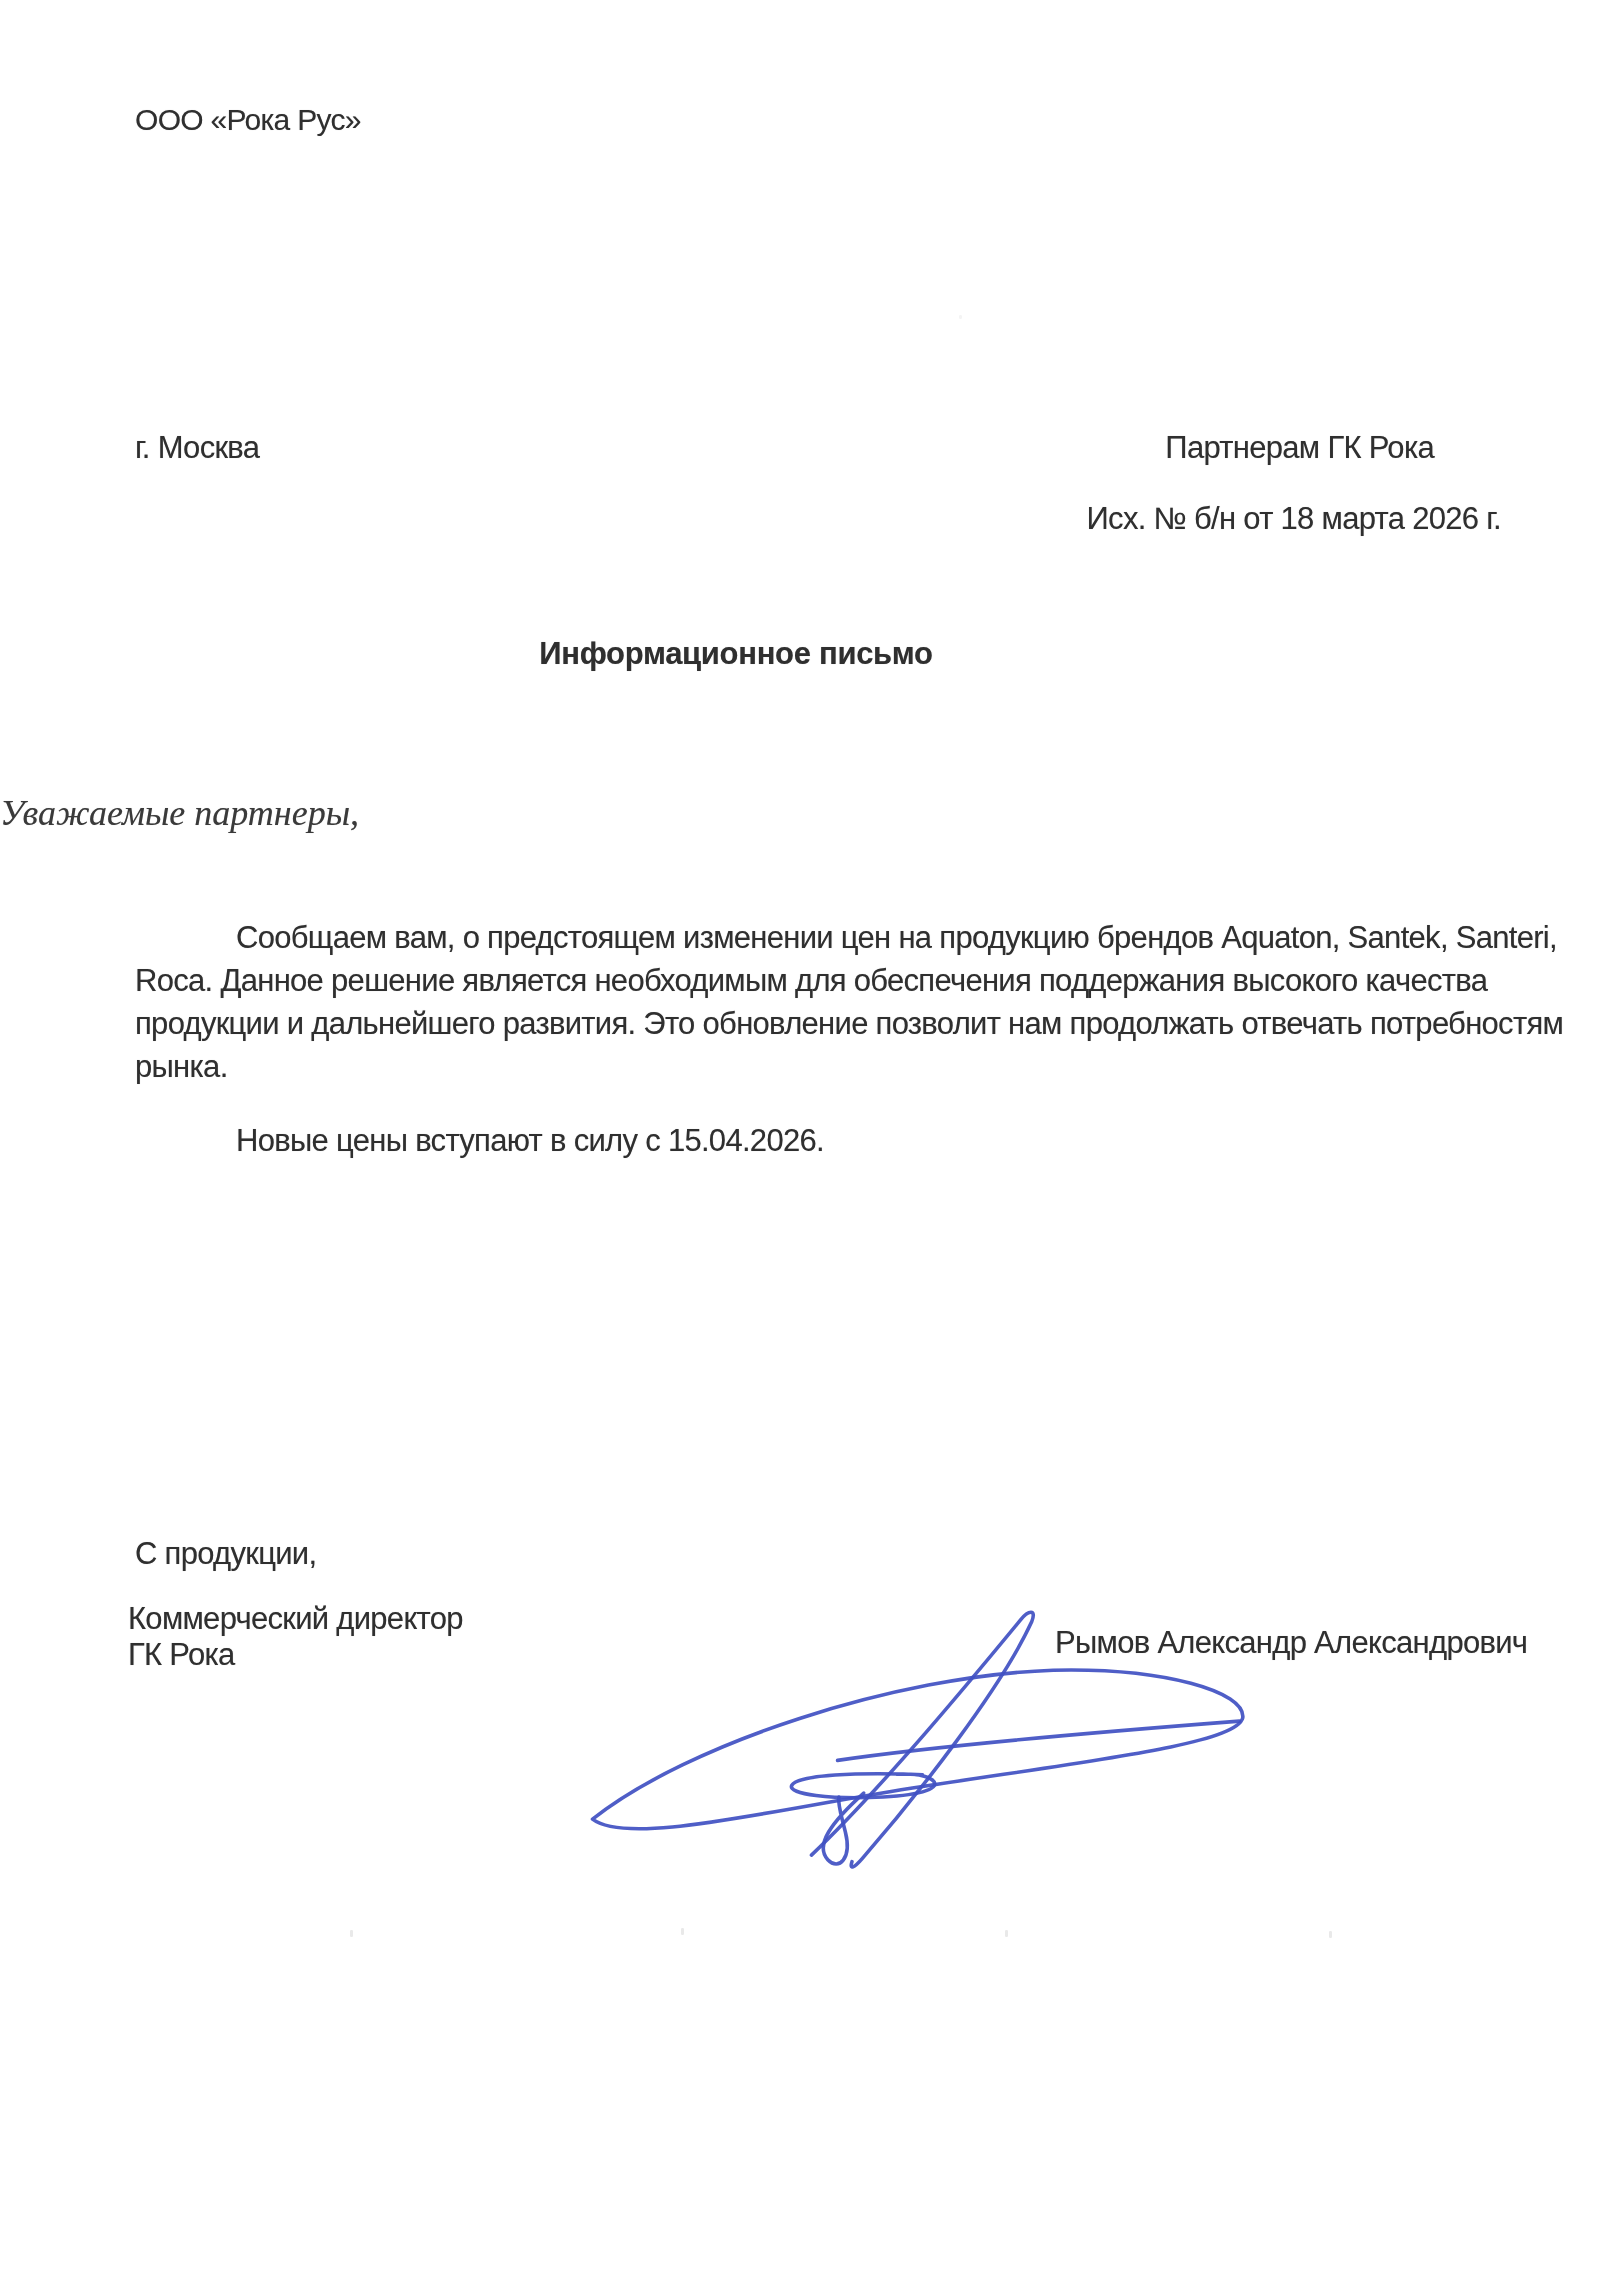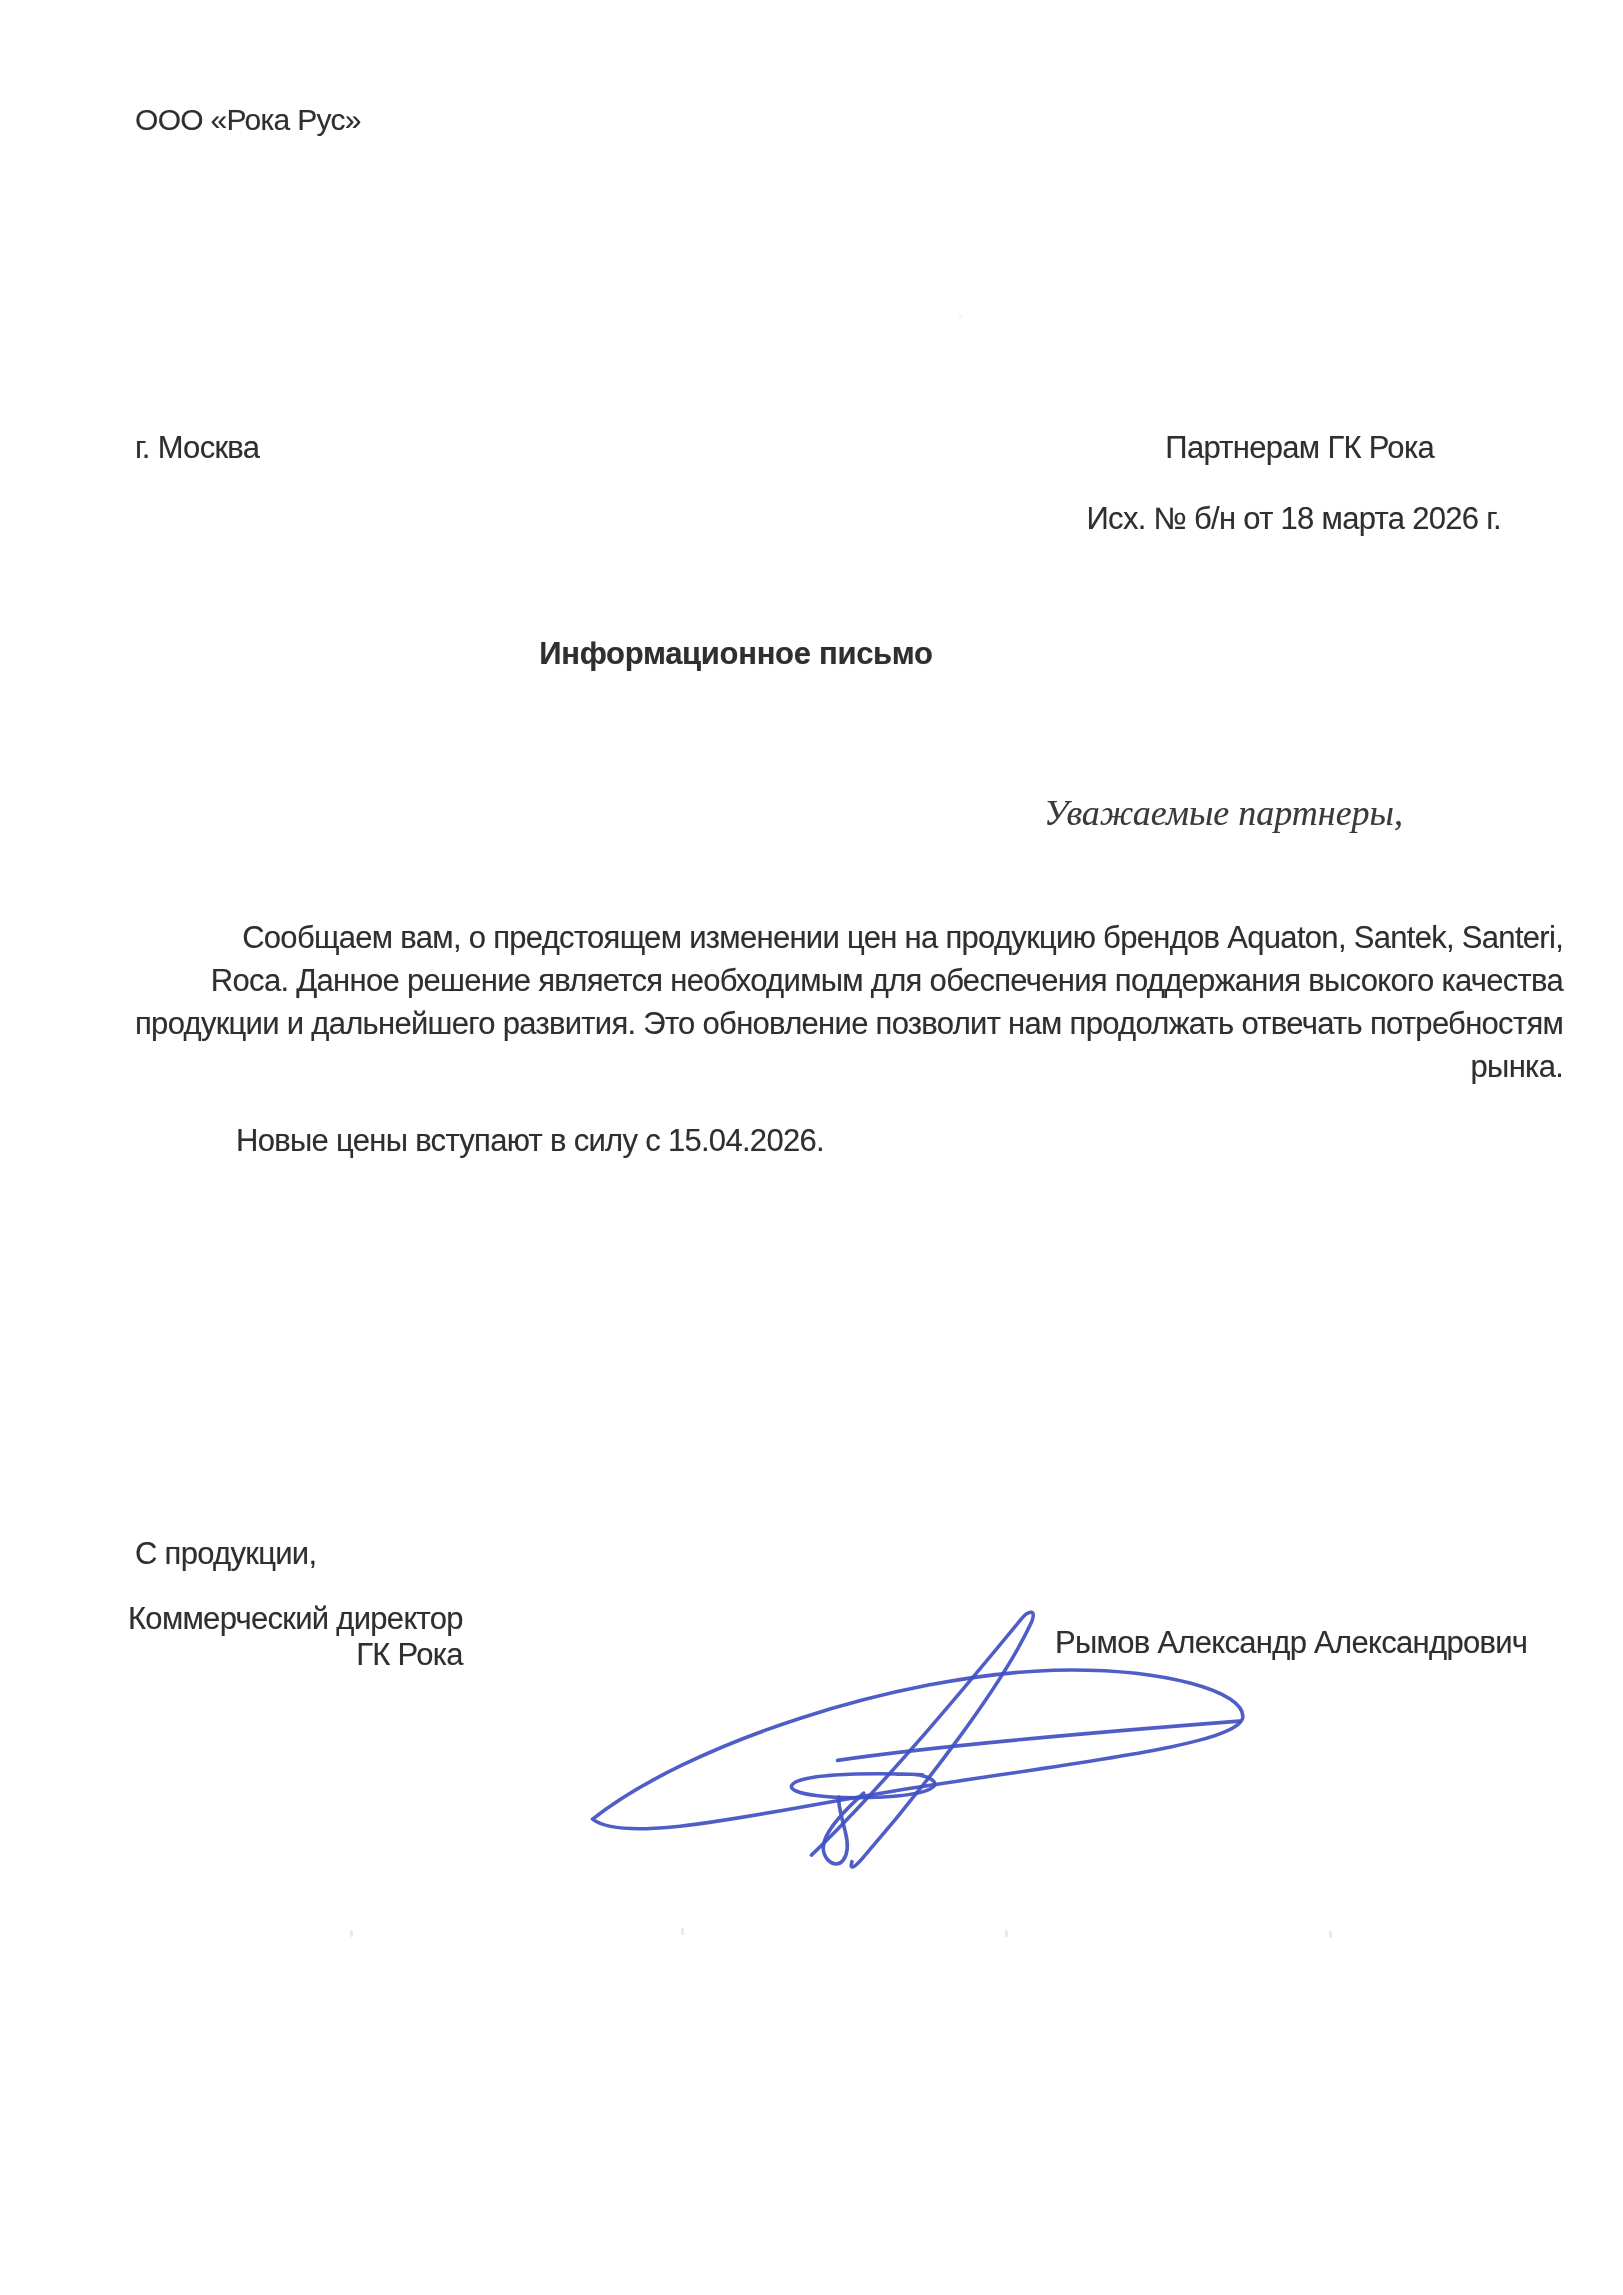--- a/index.html
+++ b/index.html
@@ -14,33 +14,32 @@
     color:#2f2f2f;
   }
   .txt{
     position:absolute;
     font-size:31px;
     line-height:1;
     letter-spacing:-0.7px;
     white-space:nowrap;
     color:#2f2f2f;
     text-shadow:0 0 0.7px rgba(70,70,70,0.45);
-    text-align:right;
   }
   .company{left:135px;top:105px;font-size:30px;}
   .city{left:135px;top:432px;}
   .recipient{right:189px;top:432px;}
   .refnum{right:122px;top:503px;}
   .title{
     left:0;top:638px;width:1472px;
     text-align:center;font-weight:bold;letter-spacing:-0.3px;
   }
   .salutation{
     left:0;top:795px;width:1403px;
-    text-align:right;
+    text-align:left;
     font-family:"Liberation Serif", serif;
     font-style:italic;
     font-size:36px;
     letter-spacing:0;
     color:#3a3a3a;
   }
   .para{
     left:135px;
     line-height:43px;
     white-space:nowrap;

